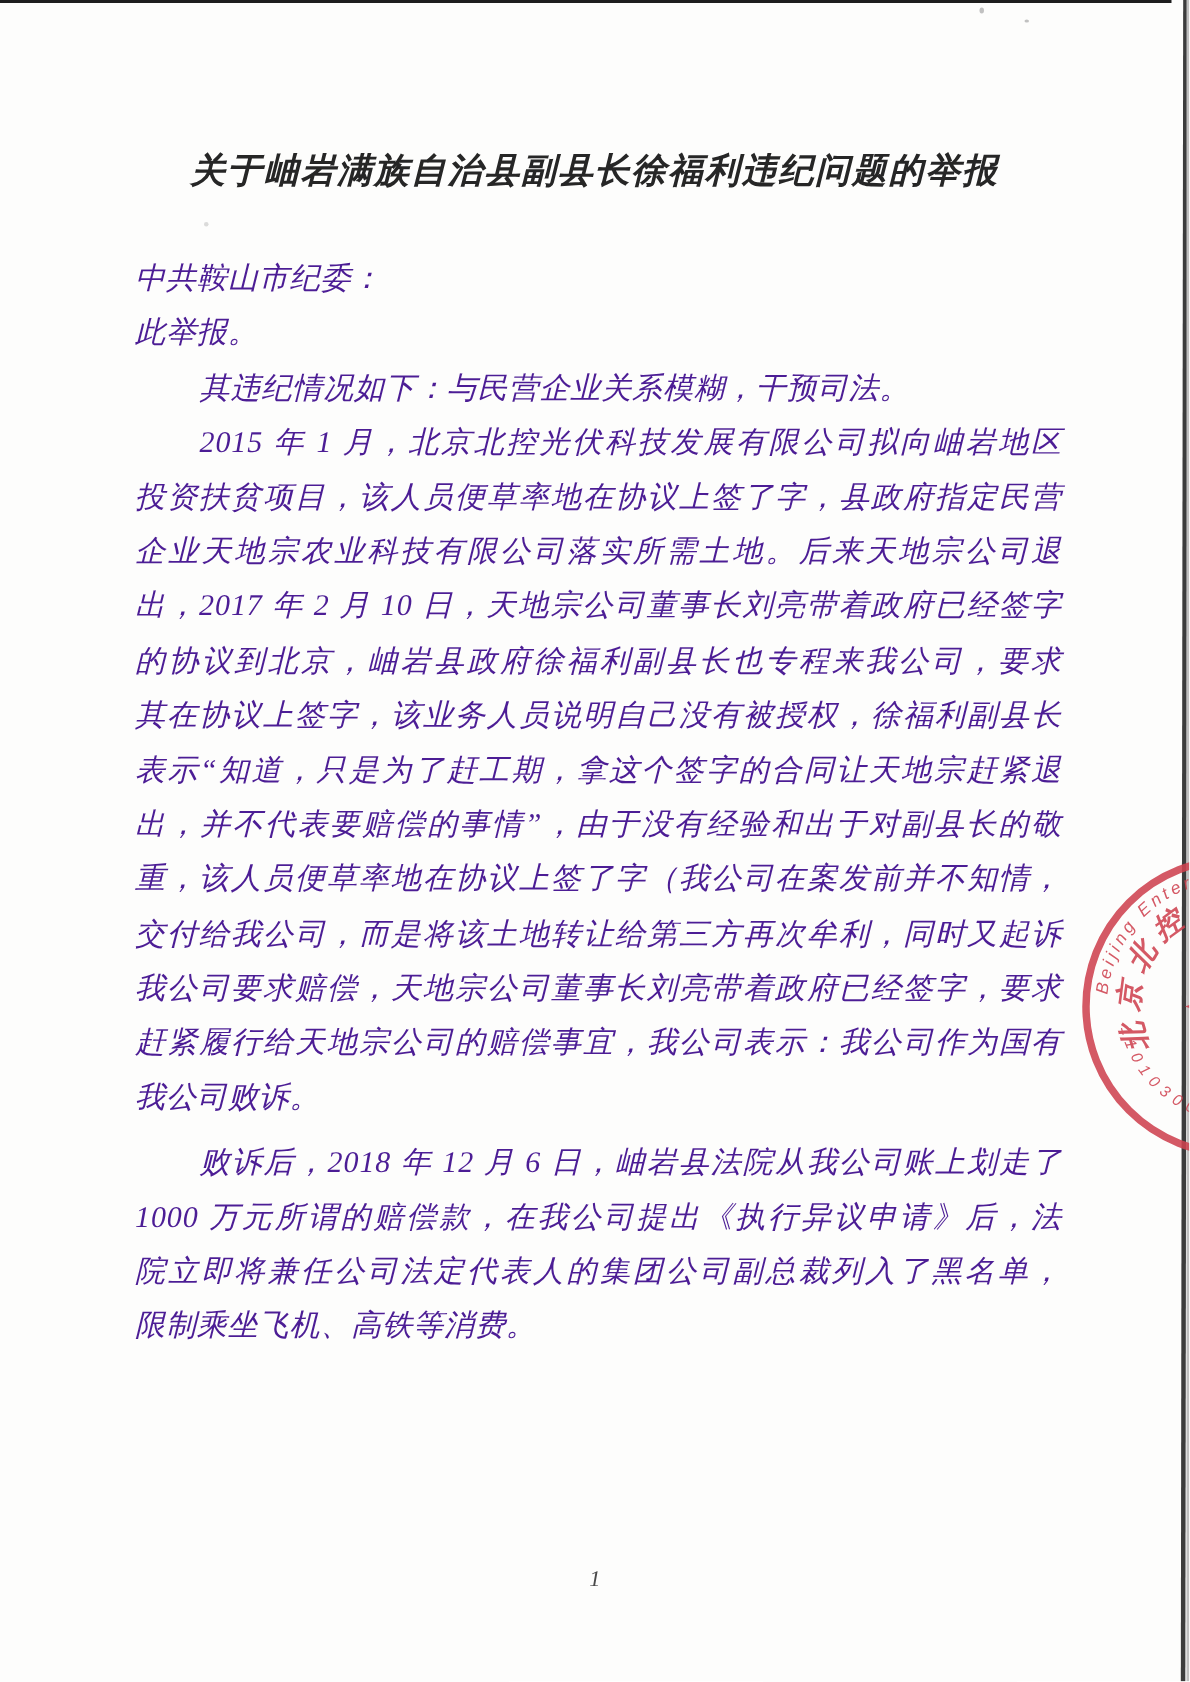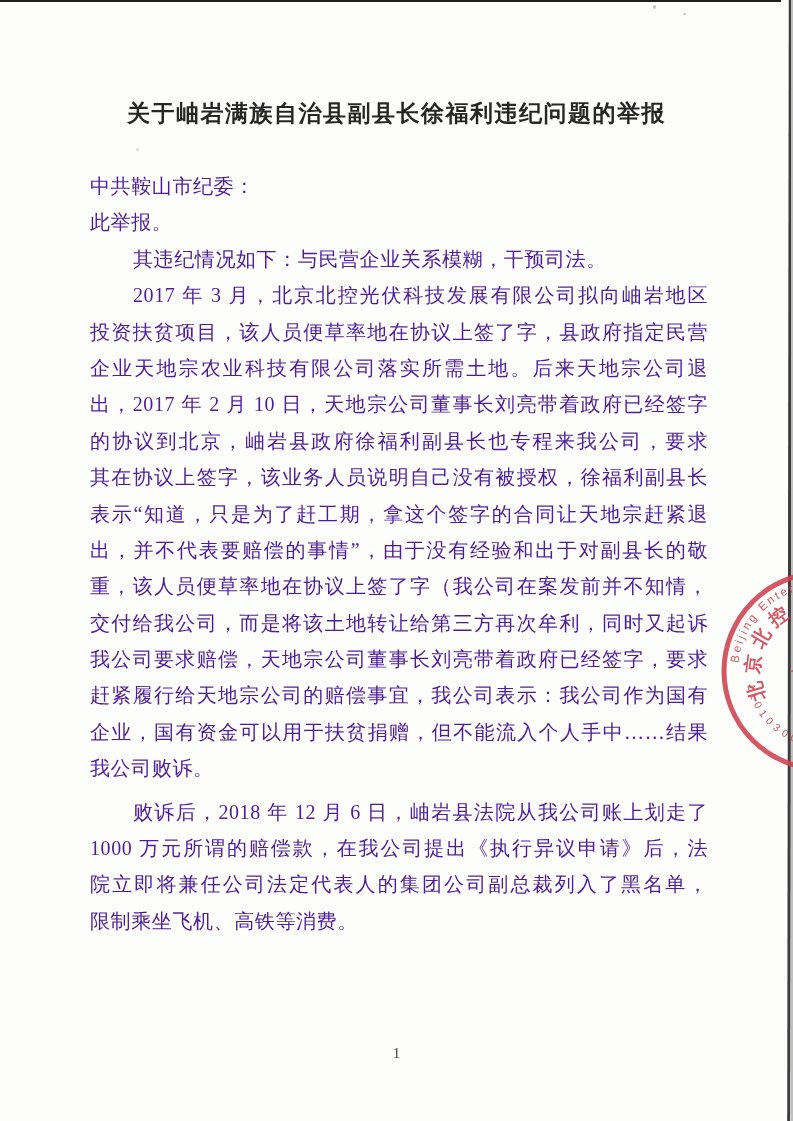--- a/index.html
+++ b/index.html
@@ -3,20 +3,21 @@
 <meta charset="utf-8">
 <style>
   html, body { margin: 0; padding: 0; background: #ffffff; }
   .page {
     position: relative;
     width: 793px;
     height: 1121px;
     background: #fdfdfc;
     overflow: hidden;
     font-family: "Liberation Serif", "DejaVu Serif", serif;
+    font-style: italic;
   }
   
   .edge-top {
     position: absolute; top: 0; left: 0;
     width: 781px; height: 2px;
     background: #1e1e1e;
   }
   .edge-right-dark {
     position: absolute; top: 0; left: 788px;
     width: 3px; height: 1121px;
@@ -101,33 +102,32 @@
   <div class="doc-body">
     <div class="line">中共鞍山市纪委：</div>
     <div>
         <div class="para">
           <div class="line">此举报。</div>
         </div>
         <div class="para">
           <div class="line indent">其违纪情况如下：与民营企业关系模糊，干预司法。</div>
         </div>
         <div class="para">
-          <div class="line fill indent">2017 年 3 月，北京北控光伏科技发展有限公司拟向岫岩地区</div>
+          <div class="line fill indent">2015 年 1 月，北京北控光伏科技发展有限公司拟向岫岩地区</div>
           <div class="line fill">投资扶贫项目，该人员便草率地在协议上签了字，县政府指定民营</div>
           <div class="line fill">企业天地宗农业科技有限公司落实所需土地。后来天地宗公司退</div>
           <div class="line fill">出，2017 年 2 月 10 日，天地宗公司董事长刘亮带着政府已经签字</div>
           <div class="line fill">的协议到北京，岫岩县政府徐福利副县长也专程来我公司，要求</div>
           <div class="line fill">其在协议上签字，该业务人员说明自己没有被授权，徐福利副县长</div>
           <div class="line fill">表示“知道，只是为了赶工期，拿这个签字的合同让天地宗赶紧退</div>
           <div class="line fill">出，并不代表要赔偿的事情”，由于没有经验和出于对副县长的敬</div>
           <div class="line fill">重，该人员便草率地在协议上签了字（我公司在案发前并不知情，</div>
           <div class="line fill">交付给我公司，而是将该土地转让给第三方再次牟利，同时又起诉</div>
           <div class="line fill">我公司要求赔偿，天地宗公司董事长刘亮带着政府已经签字，要求</div>
           <div class="line fill">赶紧履行给天地宗公司的赔偿事宜，我公司表示：我公司作为国有</div>
-          <div class="line fill">企业，国有资金可以用于扶贫捐赠，但不能流入个人手中……结果</div>
           <div class="line">我公司败诉。</div>
         </div>
         <div class="para spaced">
           <div class="line fill indent">败诉后，2018 年 12 月 6 日，岫岩县法院从我公司账上划走了</div>
           <div class="line fill">1000 万元所谓的赔偿款，在我公司提出《执行异议申请》后，法</div>
           <div class="line fill">院立即将兼任公司法定代表人的集团公司副总裁列入了黑名单，</div>
           <div class="line">限制乘坐飞机、高铁等消费。</div>
         </div>
       </div>
   </div>

